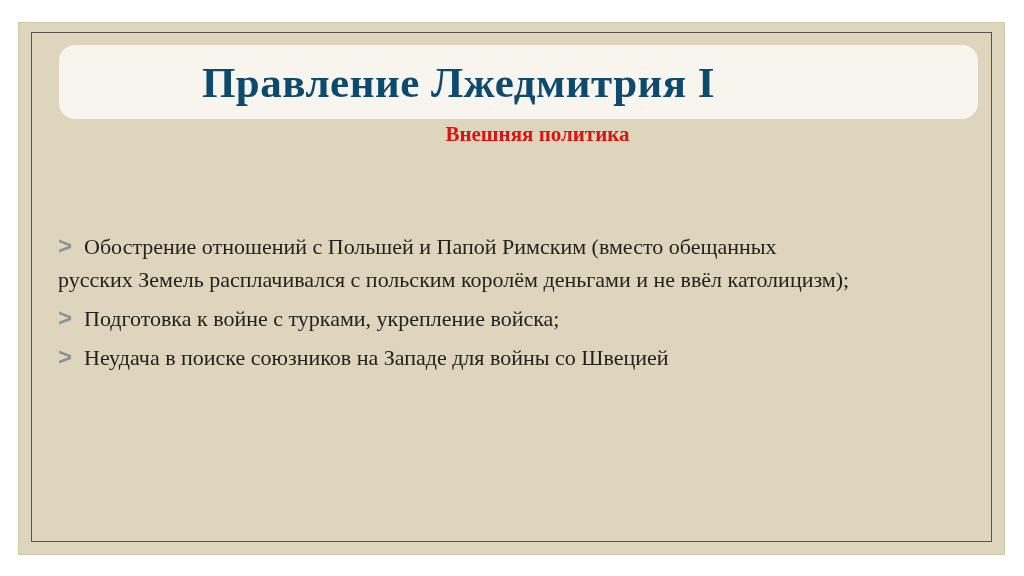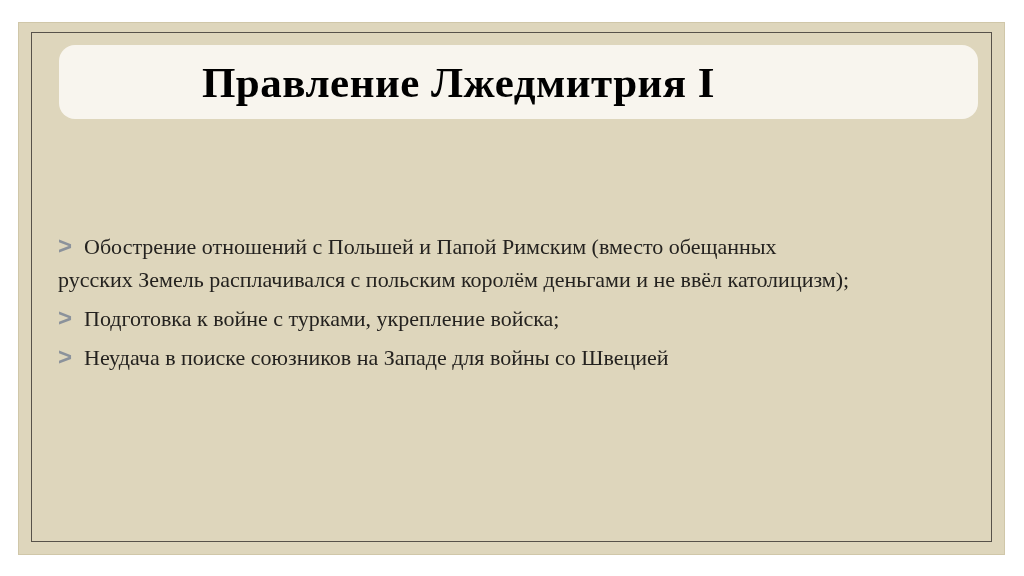--- a/index.html
+++ b/index.html
@@ -46,21 +46,21 @@
     border-radius: 16px;
     display: flex;
     align-items: center;
     justify-content: center;
     box-sizing: border-box;
     padding-right: 120px;
   }
   .title-text {
     font-size: 43px;
     font-weight: 700;
-    color: #000000;
+    color: #0c4a6e;
     letter-spacing: 0.5px;
     white-space: nowrap;
   }
   .subtitle {
     position: absolute;
     left: 0;
     top: 99px;
     width: 100%;
     box-sizing: border-box;
     padding-left: 52px;
@@ -98,20 +98,21 @@
 <body>
 
 <div class="page">
   <div class="slide">
     <div class="inner-border"></div>
 
     <div class="title-box">
       <span class="title-text">Правление Лжедмитрия I</span>
     </div>
 
+    <div class="subtitle">Внешняя политика</div>
 
     <div class="bullets" id="bullets">
   <div class="bullet"><span class="marker">&gt;</span><span class="bullet-text">Обострение отношений с Польшей и Папой Римским (вместо обещанных
 русских Земель расплачивался с польским королём деньгами и не ввёл католицизм);</span></div>
 
   <div class="bullet"><span class="marker">&gt;</span><span class="bullet-text">Подготовка к войне с турками, укрепление войска;</span></div>
 
   <div class="bullet"><span class="marker">&gt;</span><span class="bullet-text">Неудача в поиске союзников на Западе для войны со Швецией</span></div>
 </div>
   </div>

